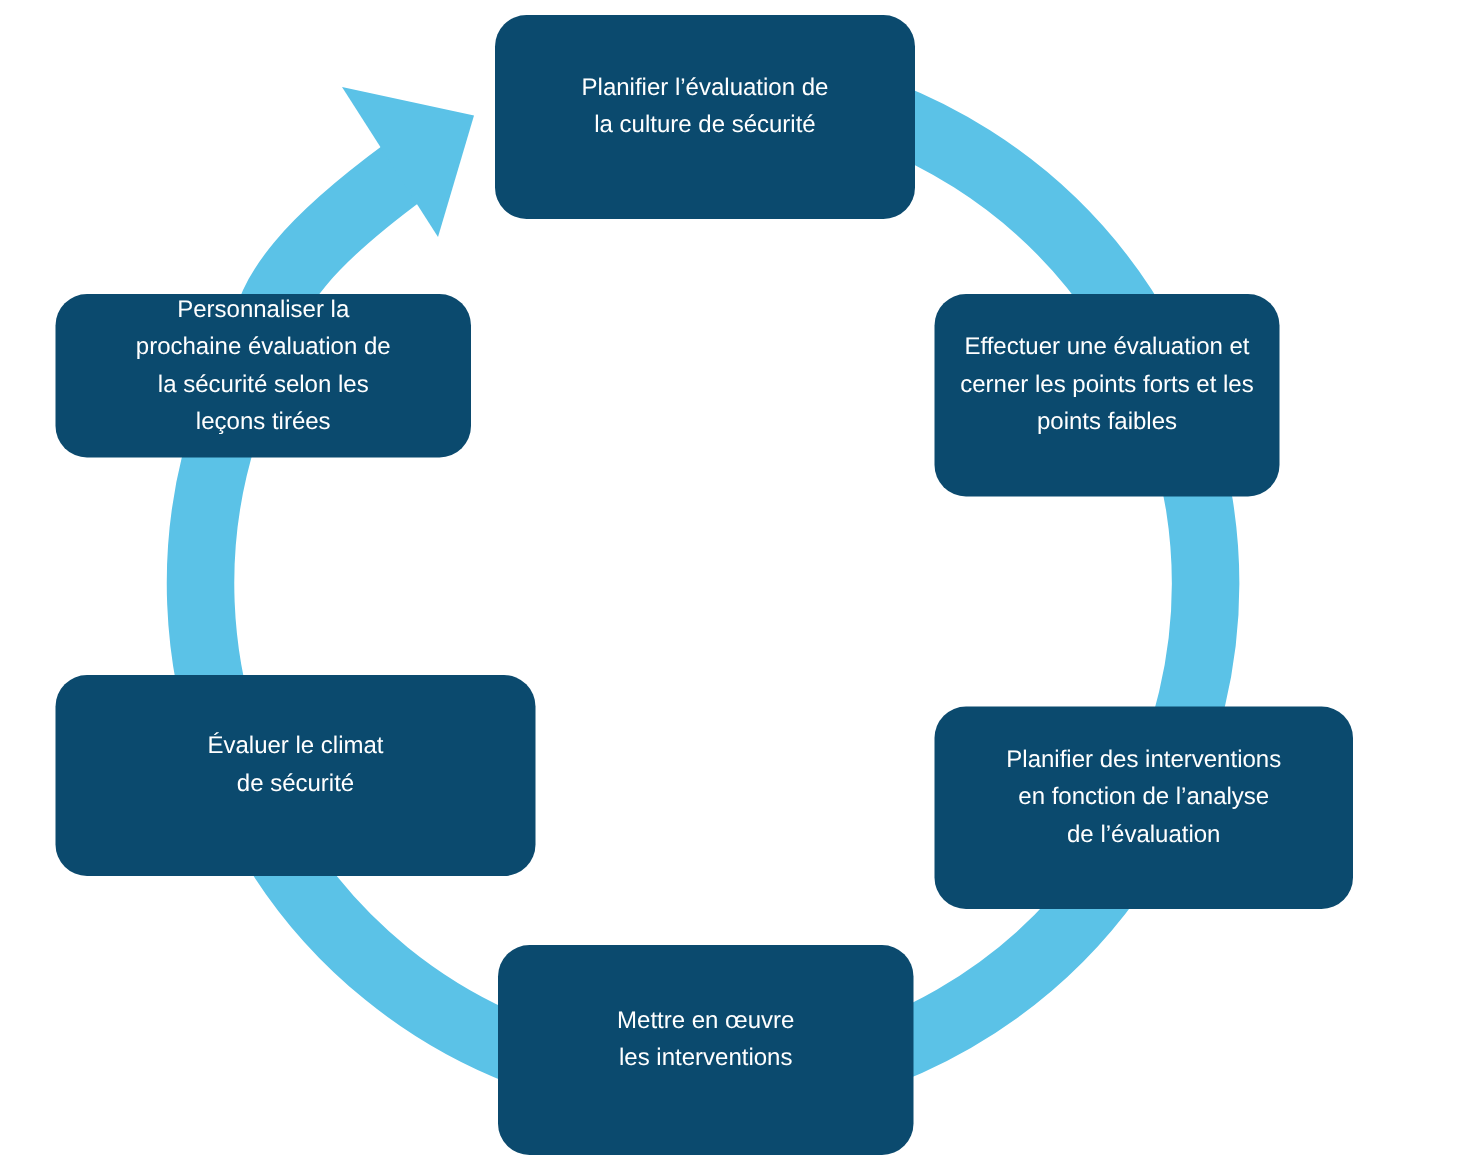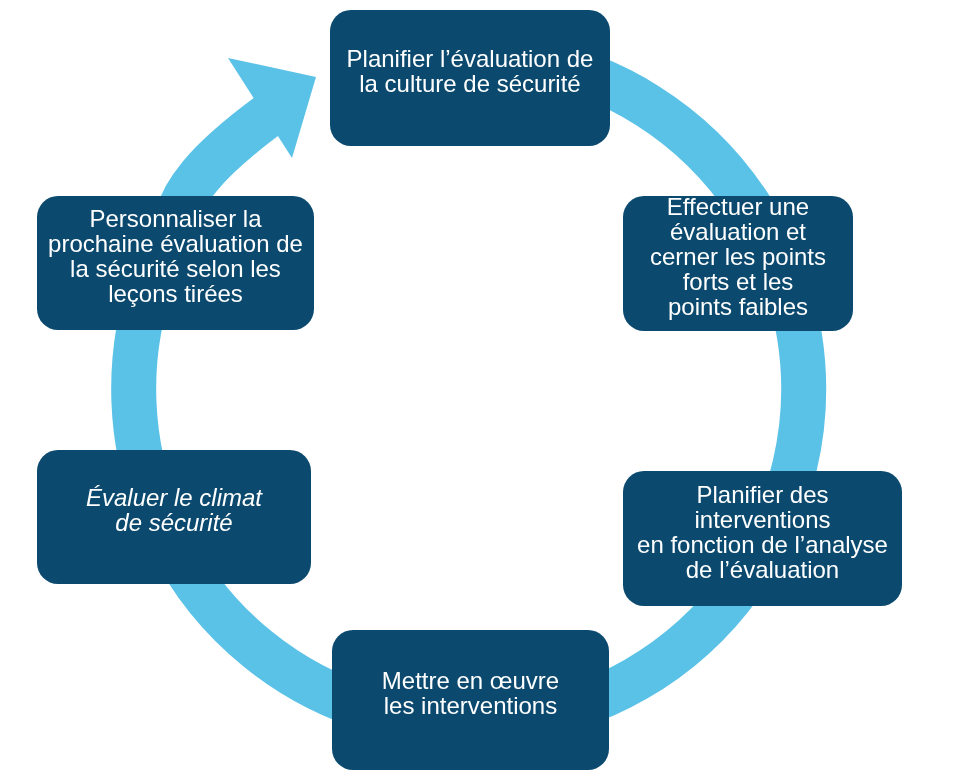--- a/index.html
+++ b/index.html
@@ -35,30 +35,30 @@
     position:absolute;
     background:var(--navy);
     border-radius:21px;
     color:var(--txt);
     display:flex;
     align-items:center;
     justify-content:center;
     text-align:center;
     box-sizing:border-box;
     padding:0 8px 14px 8px;
-    font-size:24px;
+    font-size:16px;
     line-height:25px;
   }
   .step-label{white-space:pre-line;}
   .pos-top        {left:330px; top:10px;  width:280px; height:136px;}
   .pos-right-upper{left:623px; top:196px; width:230px; height:135px;}
   .pos-right-lower{left:623px; top:450px; width:279px; height:135px;margin-top:21px;}
   .pos-bottom     {left:332px; top:630px; width:277px; height:140px;}
-  .pos-left-lower {left:37px;  top:450px; width:274px; height:134px;font-style:italic;}
-  .pos-left-upper {left:37px;  top:196px; width:277px; height:134px;}
+  .pos-left-lower {left:37px;  top:450px; width:320px; height:134px;}
+  .pos-left-upper {left:37px;  top:196px; width:277px; height:109px;}
 </style>
 </head>
 <body>
 
 <div class="canvas">
 
   <svg class="cycle-arrow" viewBox="0 0 973 770" aria-hidden="true">
 
     <path class="ring" d="M 527 59 A 335 335 0 1 1 154 274"></path>
 

